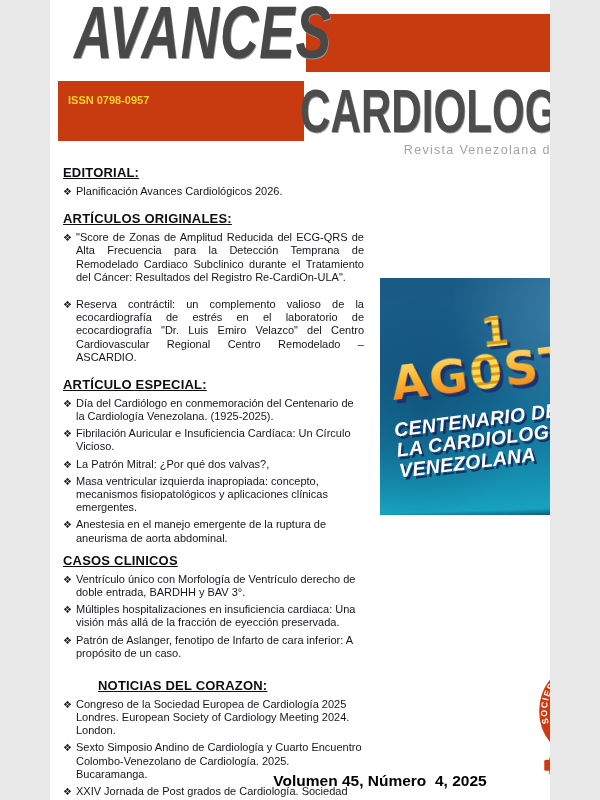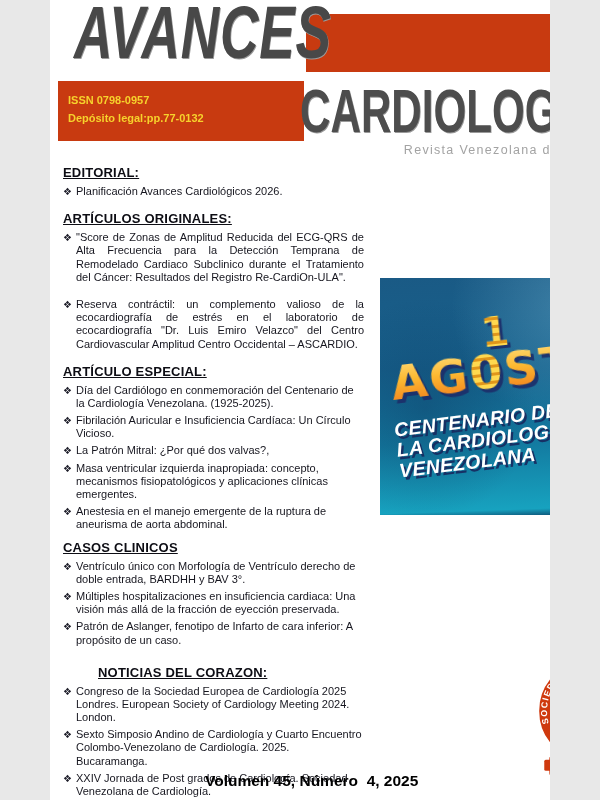--- a/index.html
+++ b/index.html
@@ -94,34 +94,33 @@
     letter-spacing:.3px;transform:rotate(-7deg);transform-origin:left top;
     text-shadow:2px 3px 0 rgba(23,42,96,.92);white-space:nowrap;
   }
 
   
   .svc-logo{position:absolute;left:487px;top:656px;width:106px;height:124px;}
   .svc-logo svg{width:100%;height:100%;display:block;}
 
   
   .volume{
-    position:absolute;left:155px;top:772px;width:350px;text-align:left;
+    position:absolute;left:155px;top:772px;width:350px;text-align:center;
     font-weight:bold;font-size:15.5px;color:#000;white-space:pre;
   }
 </style>
 </head>
 <body>
 
 <div class="page">
 
   <div class="title-avances">AVANCES</div>
   <div class="red-top"></div>
   <div class="red-left">
     <div>ISSN 0798-0957</div>
-    <div>Depósito legal:pp.77-0132</div>
   </div>
   <div class="title-cardio">CARDIOLOGICOS</div>
   <div class="subtitle">
     <div>Revista Venezolana de Cardiología</div>
   </div>
 
   <div class="toc">
 
     <div class="sec-heading first">EDITORIAL:</div>
     <div class="item">
@@ -129,21 +128,21 @@
       <span class="item-text">Planificación Avances Cardiológicos 2026.</span>
     </div>
 
     <div class="sec-heading">ARTÍCULOS ORIGINALES:</div>
     <div class="item just">
       <span class="bullet">❖</span>
       <span class="item-text">"Score de Zonas de Amplitud Reducida del ECG-QRS de Alta Frecuencia para la Detección Temprana de Remodelado Cardiaco Subclinico durante el Tratamiento del Cáncer: Resultados del Registro Re-CardiOn-ULA".</span>
     </div>
     <div class="item just gap-lg">
       <span class="bullet">❖</span>
-      <span class="item-text">Reserva contráctil: un complemento valioso de la ecocardiografía de estrés en el laboratorio de ecocardiografía "Dr. Luis Emiro Velazco" del Centro Cardiovascular Amplitud Centro Occidental – ASCARDIO.</span>
+      <span class="item-text">Reserva contráctil: un complemento valioso de la ecocardiografía de estrés en el laboratorio de ecocardiografía "Dr. Luis Emiro Velazco" del Centro Cardiovascular Regional Centro Remodelado – ASCARDIO.</span>
     </div>
 
     <div class="sec-heading">ARTÍCULO ESPECIAL:</div>
     <div class="item">
       <span class="bullet">❖</span>
       <span class="item-text">Día del Cardiólogo en conmemoración del Centenario de la Cardiología Venezolana.  (1925-2025).</span>
     </div>
 
     <div class="item">
       <span class="bullet">❖</span>

